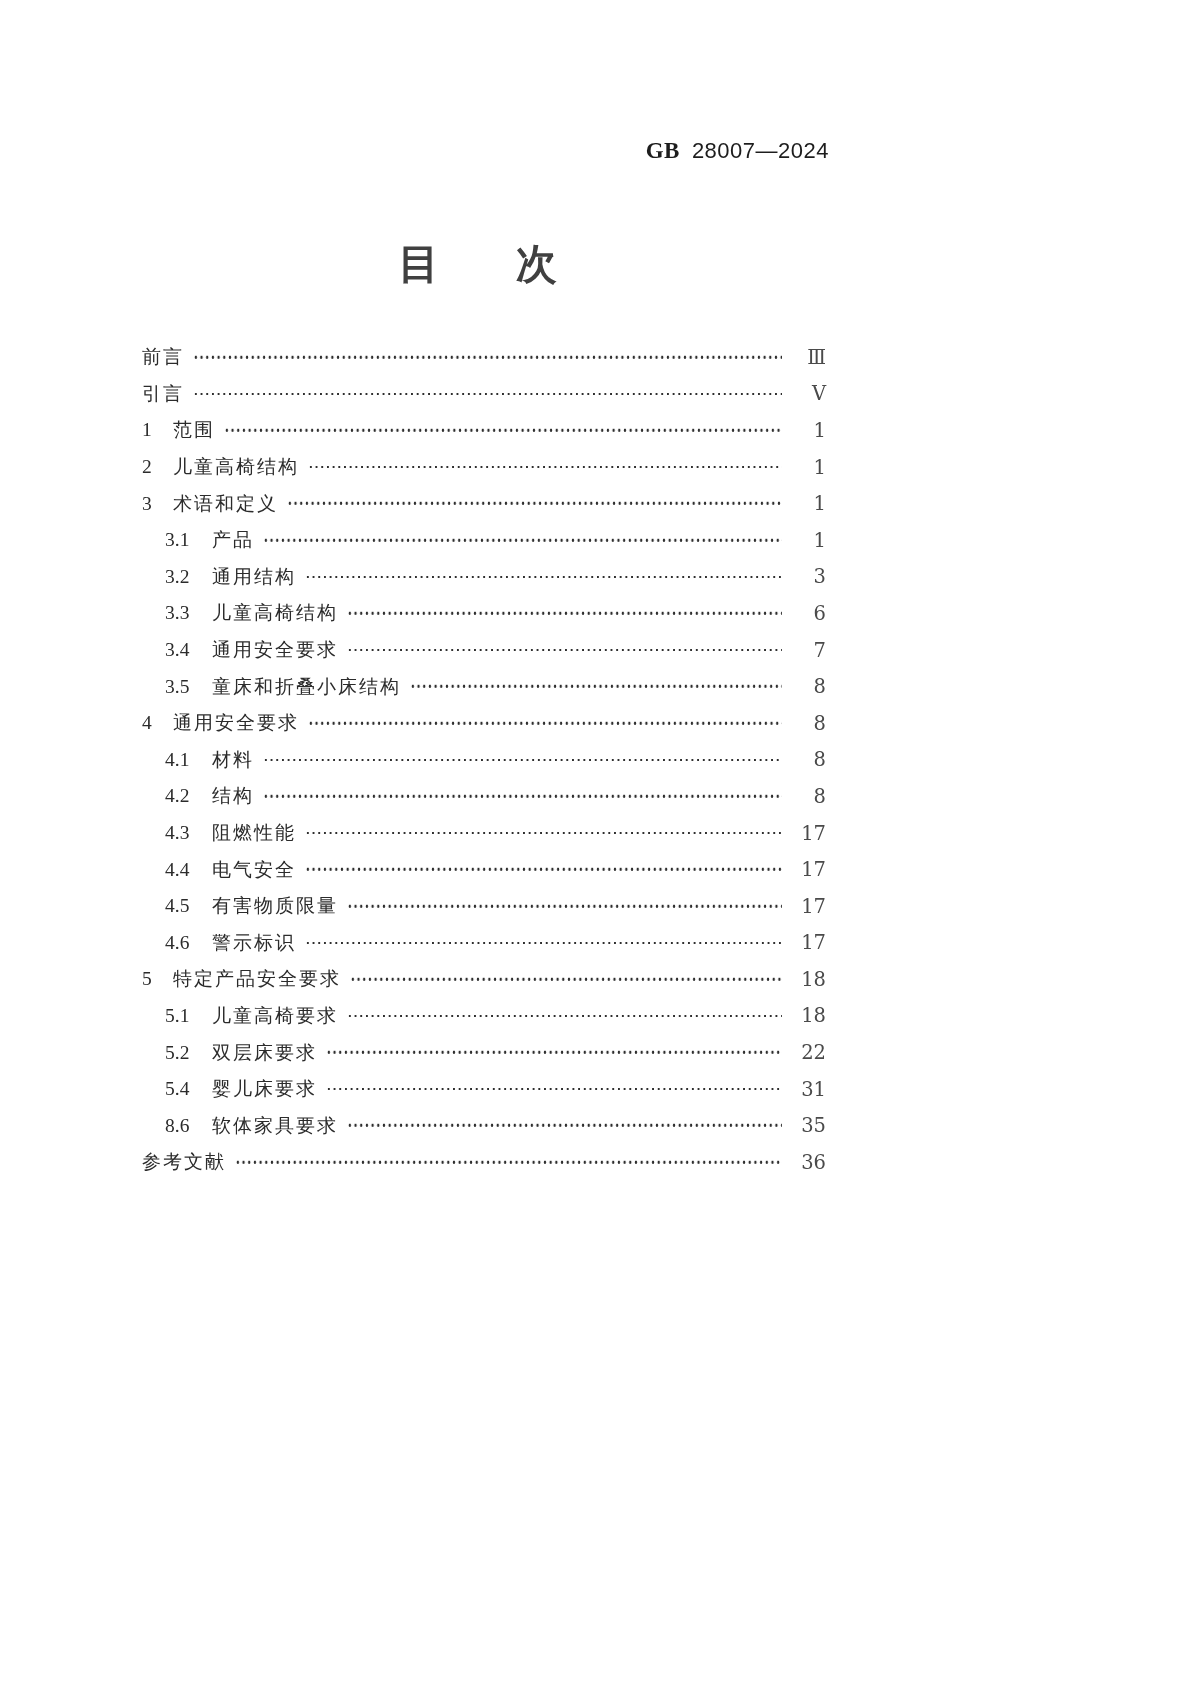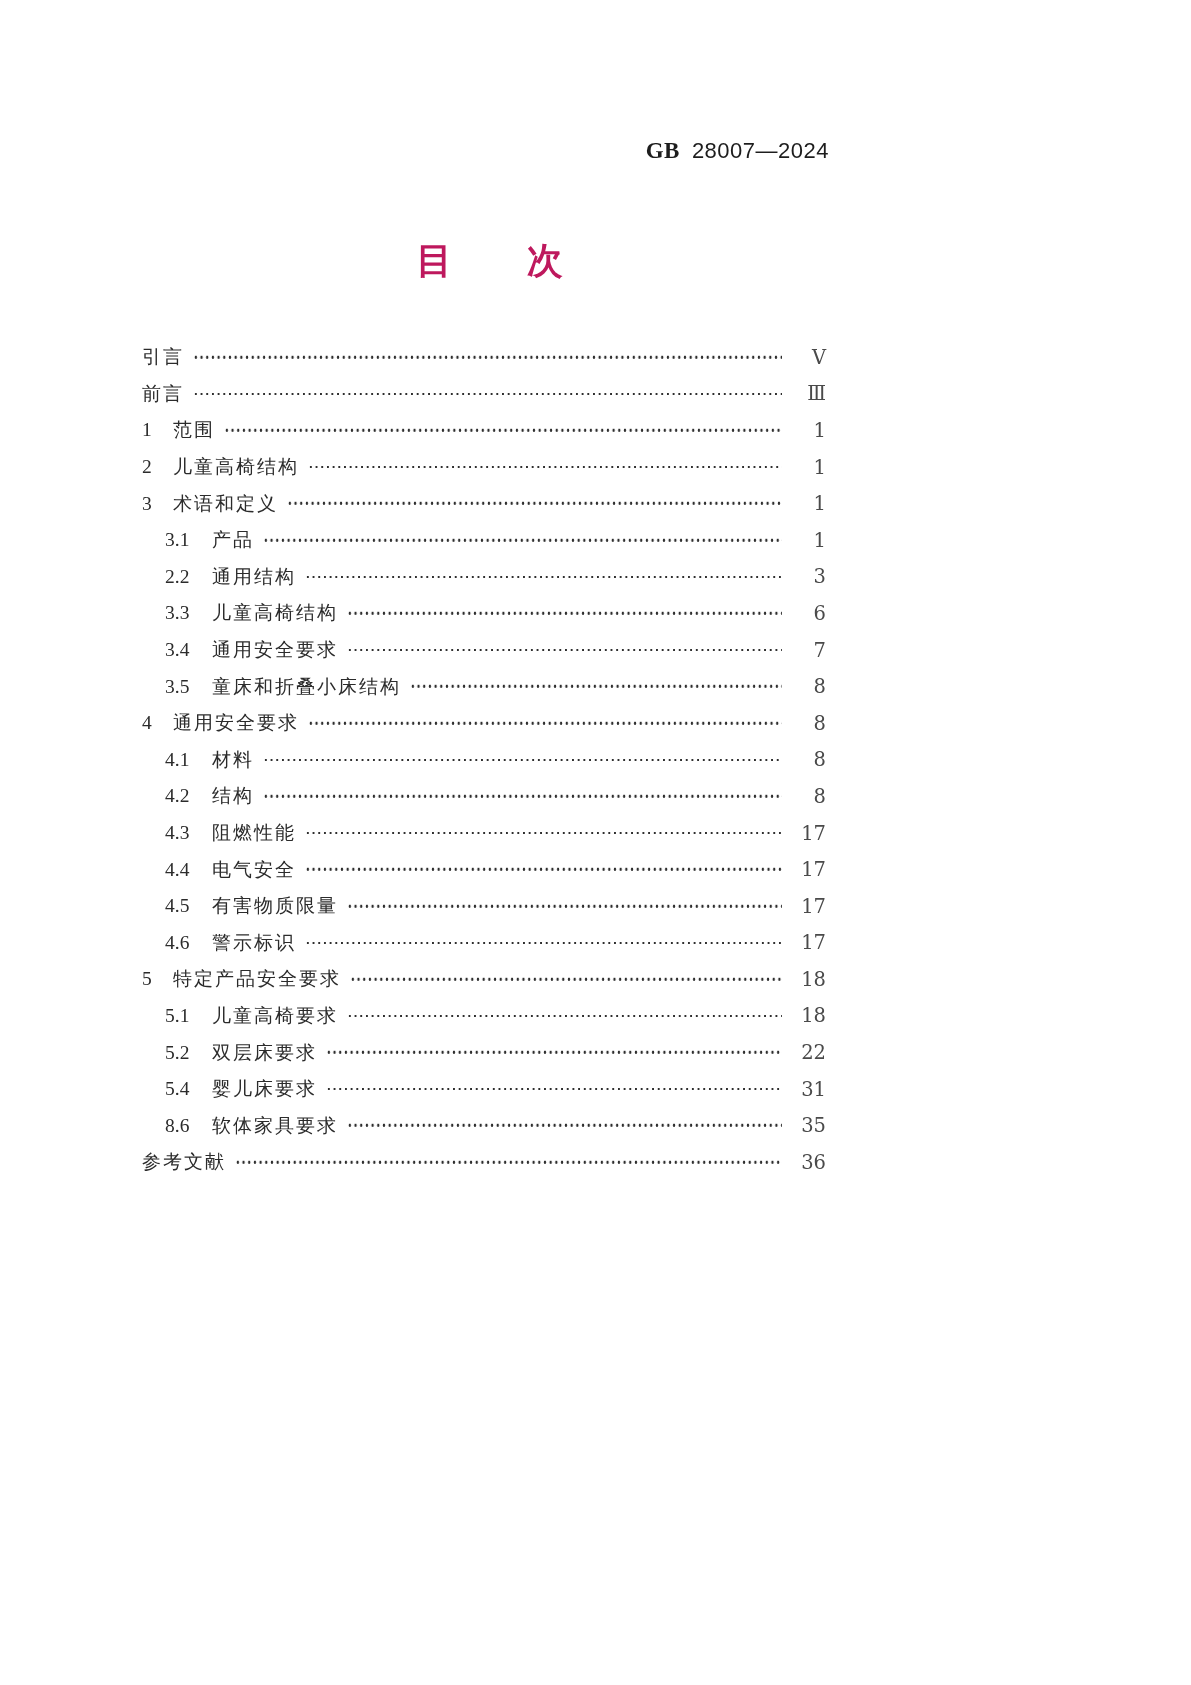--- a/index.html
+++ b/index.html
@@ -29,26 +29,25 @@
     font-size: 23px;
   }
   .doc-title {
     position: absolute;
     top: 237px;
     left: 0;
     width: 100%;
     text-align: center;
     font-family: "DejaVu Sans", "Liberation Sans", sans-serif;
     font-weight: bold;
-    font-size: 36px;
-    color: #be185d;
+    font-size: 41px;
+    color: #404040;
     white-space: pre;
     word-spacing: 58px;
     letter-spacing: 2px;
-    margin-left: 12px;
   }
   .toc {
     position: absolute;
     left: 142px;
     right: 131px;
     top: 339px;
   }
   .toc-row {
     display: flex;
     align-items: center;
@@ -103,28 +102,28 @@
 <div class="page">
 
   <div class="std-header">
     <span class="prefix">GB</span><span>28007—2024</span>
   </div>
 
   <div class="doc-title">目 次</div>
 
   <div class="toc">
       <div class="toc-row lvl0">
+        <span class="entry-title">前言</span>
+        <span class="leader"></span>
+        <span class="pagenum">Ⅲ</span>
+      </div>
+      <div class="toc-row lvl0">
         <span class="entry-title">引言</span>
         <span class="leader"></span>
         <span class="pagenum">Ⅴ</span>
-      </div>
-      <div class="toc-row lvl0">
-        <span class="entry-title">前言</span>
-        <span class="leader"></span>
-        <span class="pagenum">Ⅲ</span>
       </div>
       <div class="toc-row lvl1">
         <span class="num">1</span>
         <span class="entry-title">范围</span>
         <span class="leader"></span>
         <span class="pagenum">1</span>
       </div>
       <div class="toc-row lvl1">
         <span class="num">2</span>
         <span class="entry-title">儿童高椅结构</span>
@@ -137,21 +136,21 @@
         <span class="leader"></span>
         <span class="pagenum">1</span>
       </div>
       <div class="toc-row lvl2">
         <span class="num">3.1</span>
         <span class="entry-title">产品</span>
         <span class="leader"></span>
         <span class="pagenum">1</span>
       </div>
       <div class="toc-row lvl2">
-        <span class="num">2.2</span>
+        <span class="num">3.2</span>
         <span class="entry-title">通用结构</span>
         <span class="leader"></span>
         <span class="pagenum">3</span>
       </div>
       <div class="toc-row lvl2">
         <span class="num">3.3</span>
         <span class="entry-title">儿童高椅结构</span>
         <span class="leader"></span>
         <span class="pagenum">6</span>
       </div>

